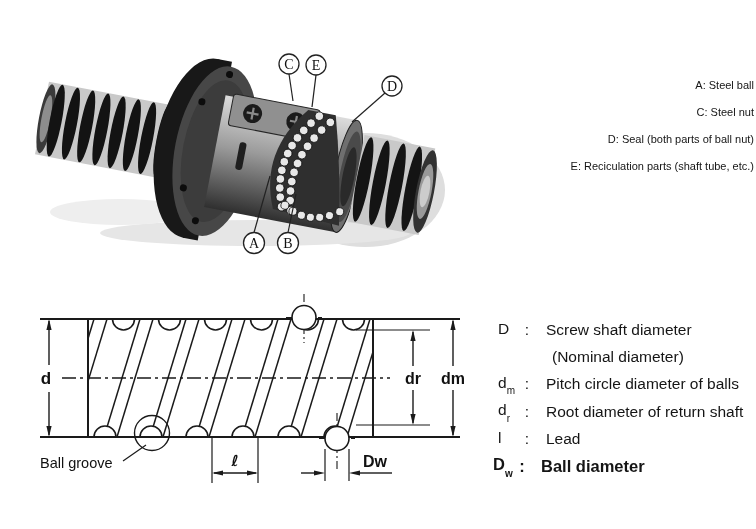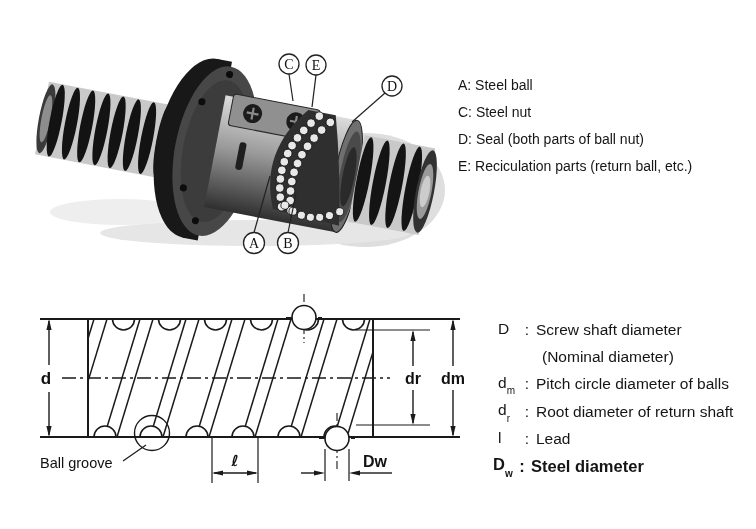--- a/index.html
+++ b/index.html
@@ -3,28 +3,28 @@
 <meta charset="utf-8">
 <style>
   html,body{margin:0;padding:0;}
   body{width:756px;height:529px;background:#ffffff;position:relative;overflow:hidden;
        font-family:"Liberation Sans",sans-serif;color:#111;}
   .abs{position:absolute;}
   svg{display:block;}
   svg text{font-family:"Liberation Sans",sans-serif;}
   
   #photo-legend{left:458px;top:72px;width:296px;}
-  #photo-legend .row{height:27px;line-height:27px;font-size:14px;color:#151515;white-space:nowrap;}
+  #photo-legend .row{height:27px;line-height:27px;font-size:11px;color:#151515;white-space:nowrap;text-align:right;}
   
   #dim-legend{left:490px;top:316px;width:262px;}
   #dim-legend .row{height:27.3px;display:flex;align-items:center;font-size:15.5px;color:#151515;white-space:nowrap;}
   #dim-legend .sym{width:24px;padding-left:8px;display:inline-block;flex:0 0 auto;}
   #dim-legend .sym sub{font-size:10px;position:relative;top:2px;left:0px;}
   #dim-legend .colon{width:10px;flex:0 0 auto;text-align:center;}
-  #dim-legend .desc{margin-left:4px;}
+  #dim-legend .desc{margin-left:14px;}
   #dim-legend .row.indent .desc{padding-left:6px;}
   #dim-legend .row.bold{font-weight:bold;font-size:16.5px;}
   #dim-legend .row.bold .sym{padding-left:3px;}
   .dimlabel{font-weight:bold;font-size:16px;fill:#111;}
   .lead-label{font-style:italic;font-family:"DejaVu Sans",sans-serif;font-weight:bold;font-size:15px;fill:#111;}
   .callout-letter{font-family:"Liberation Serif",serif;font-size:14px;fill:#111;}
 </style>
 </head>
 <body>
 
@@ -176,21 +176,21 @@
       <circle cx="288" cy="243" r="10.5" fill="#fff" stroke="#222" stroke-width="1.3"></circle>
       <text x="288" y="248" text-anchor="middle" class="callout-letter">B</text>
     </g>
   </g>
 </svg>
 
 <div id="photo-legend" class="abs">
   <div class="row">A: Steel ball</div>
   <div class="row">C: Steel nut</div>
   <div class="row">D: Seal (both parts of ball nut)</div>
-  <div class="row">E: Reciculation parts (return ball, etc.)</div>
+  <div class="row">E: Reciculation parts (shaft tube, etc.)</div>
 </div>
 
 <svg id="drawing" class="abs" style="left:0;top:280px" width="756" height="249" viewBox="0 280 756 249">
   <defs>
     <clipPath id="shaftClip">
         <rect x="88.8" y="319.8" width="283.4" height="116.4"></rect>
       </clipPath>
   </defs>
 
   <g id="thread-lines" clip-path="url(#shaftClip)" stroke="#1a1a1a" stroke-width="1.5">
@@ -317,15 +317,15 @@
     <span class="desc">Root diameter of return shaft</span>
   </div>
   <div class="row">
     <span class="sym"><span>l</span><sub></sub></span>
     <span class="colon">:</span>
     <span class="desc">Lead</span>
   </div>
   <div class="row bold">
     <span class="sym"><span>D</span><sub>w</sub></span>
     <span class="colon">:</span>
-    <span class="desc">Steel diameter</span>
+    <span class="desc">Ball diameter</span>
   </div>
 </div>
 
 </body></html>

